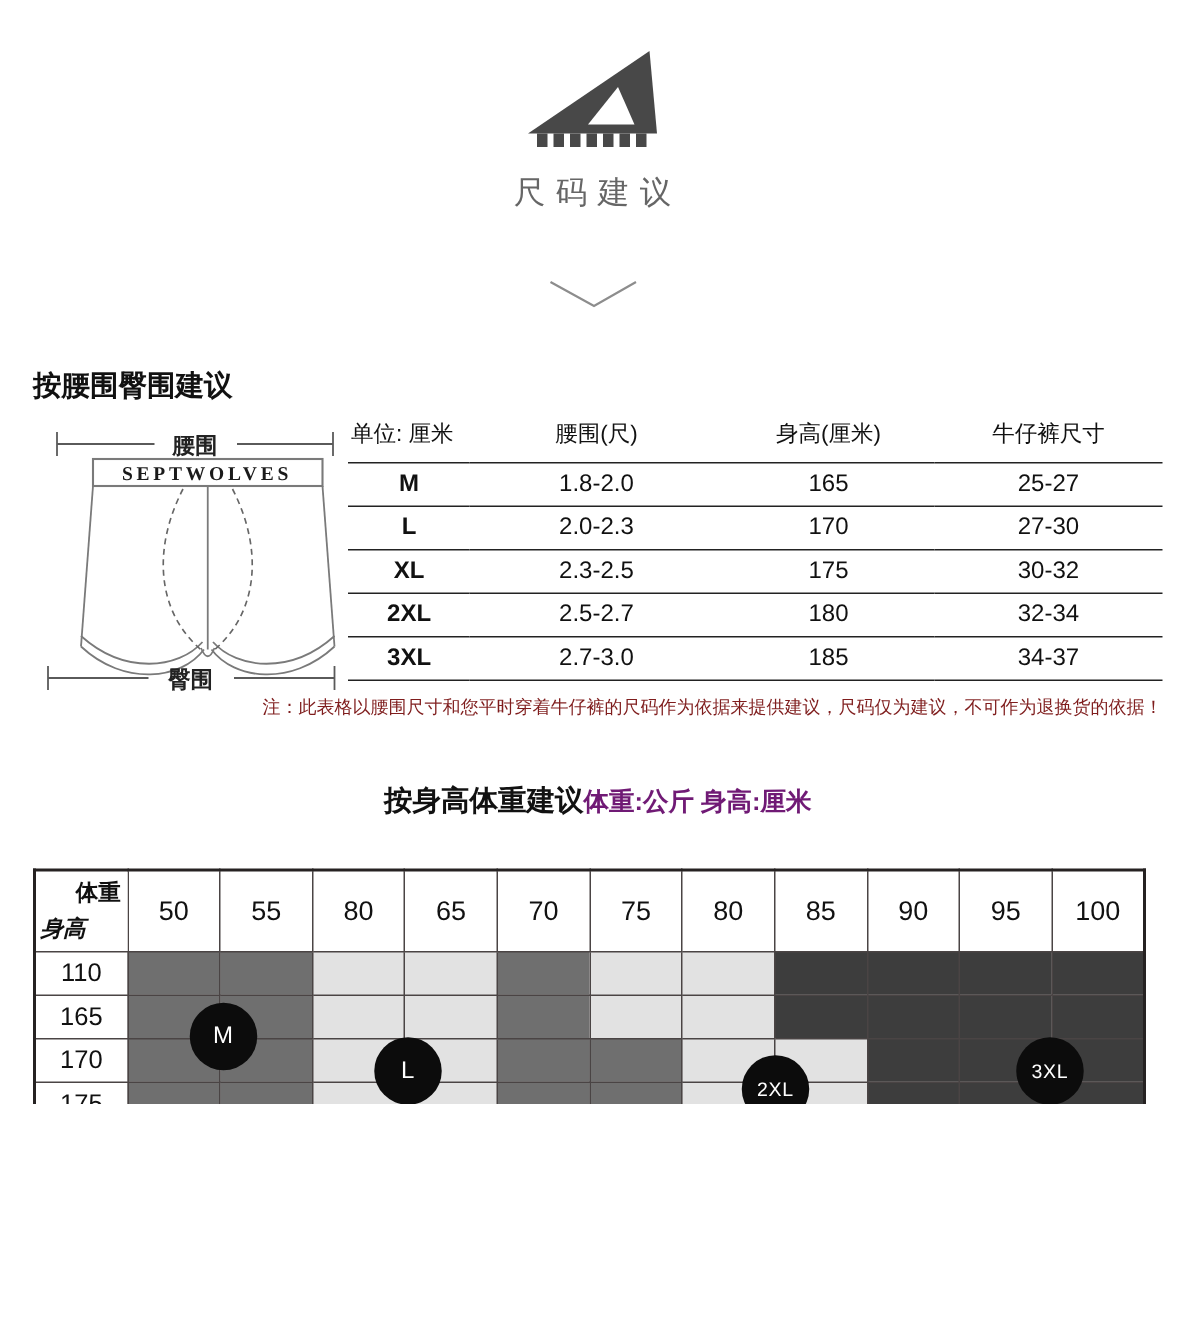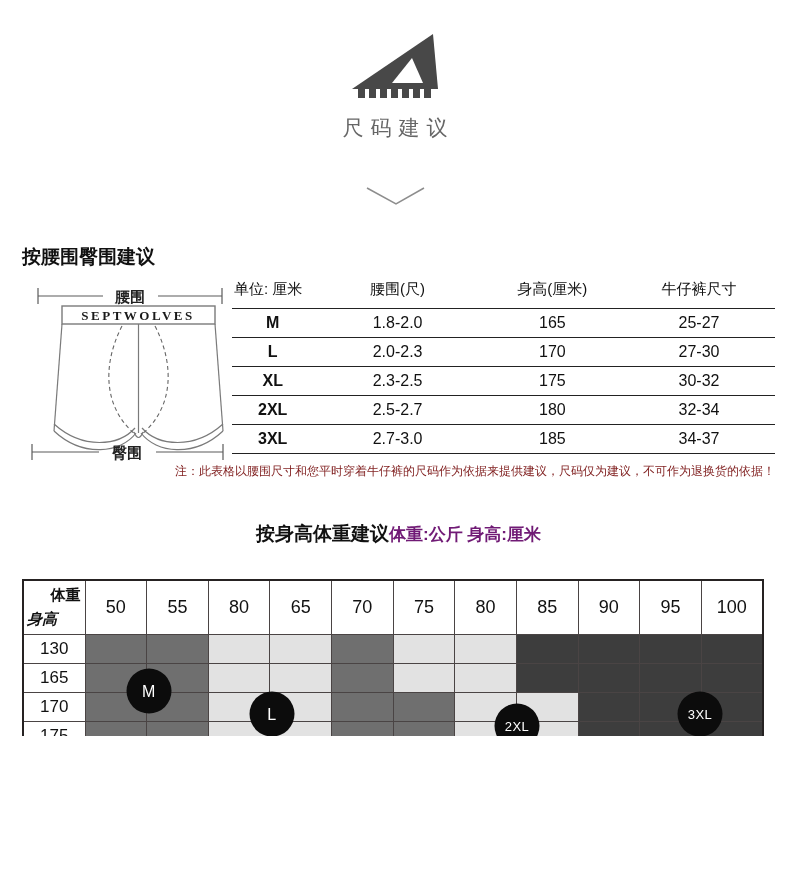--- a/index.html
+++ b/index.html
@@ -218,21 +218,21 @@
             <th>75</th>
             <th>80</th>
             <th>85</th>
             <th>90</th>
             <th>95</th>
             <th>100</th>
           </tr>
       </thead>
       <tbody>
           <tr>
-            <th>130</th>
+            <th>110</th>
             <td class="c-m"></td>
             <td class="c-m"></td>
             <td class="c-l"></td>
             <td class="c-l"></td>
             <td class="c-m"></td>
             <td class="c-l"></td>
             <td class="c-l"></td>
             <td class="c-d"></td>
             <td class="c-d"></td>
             <td class="c-d"></td>

